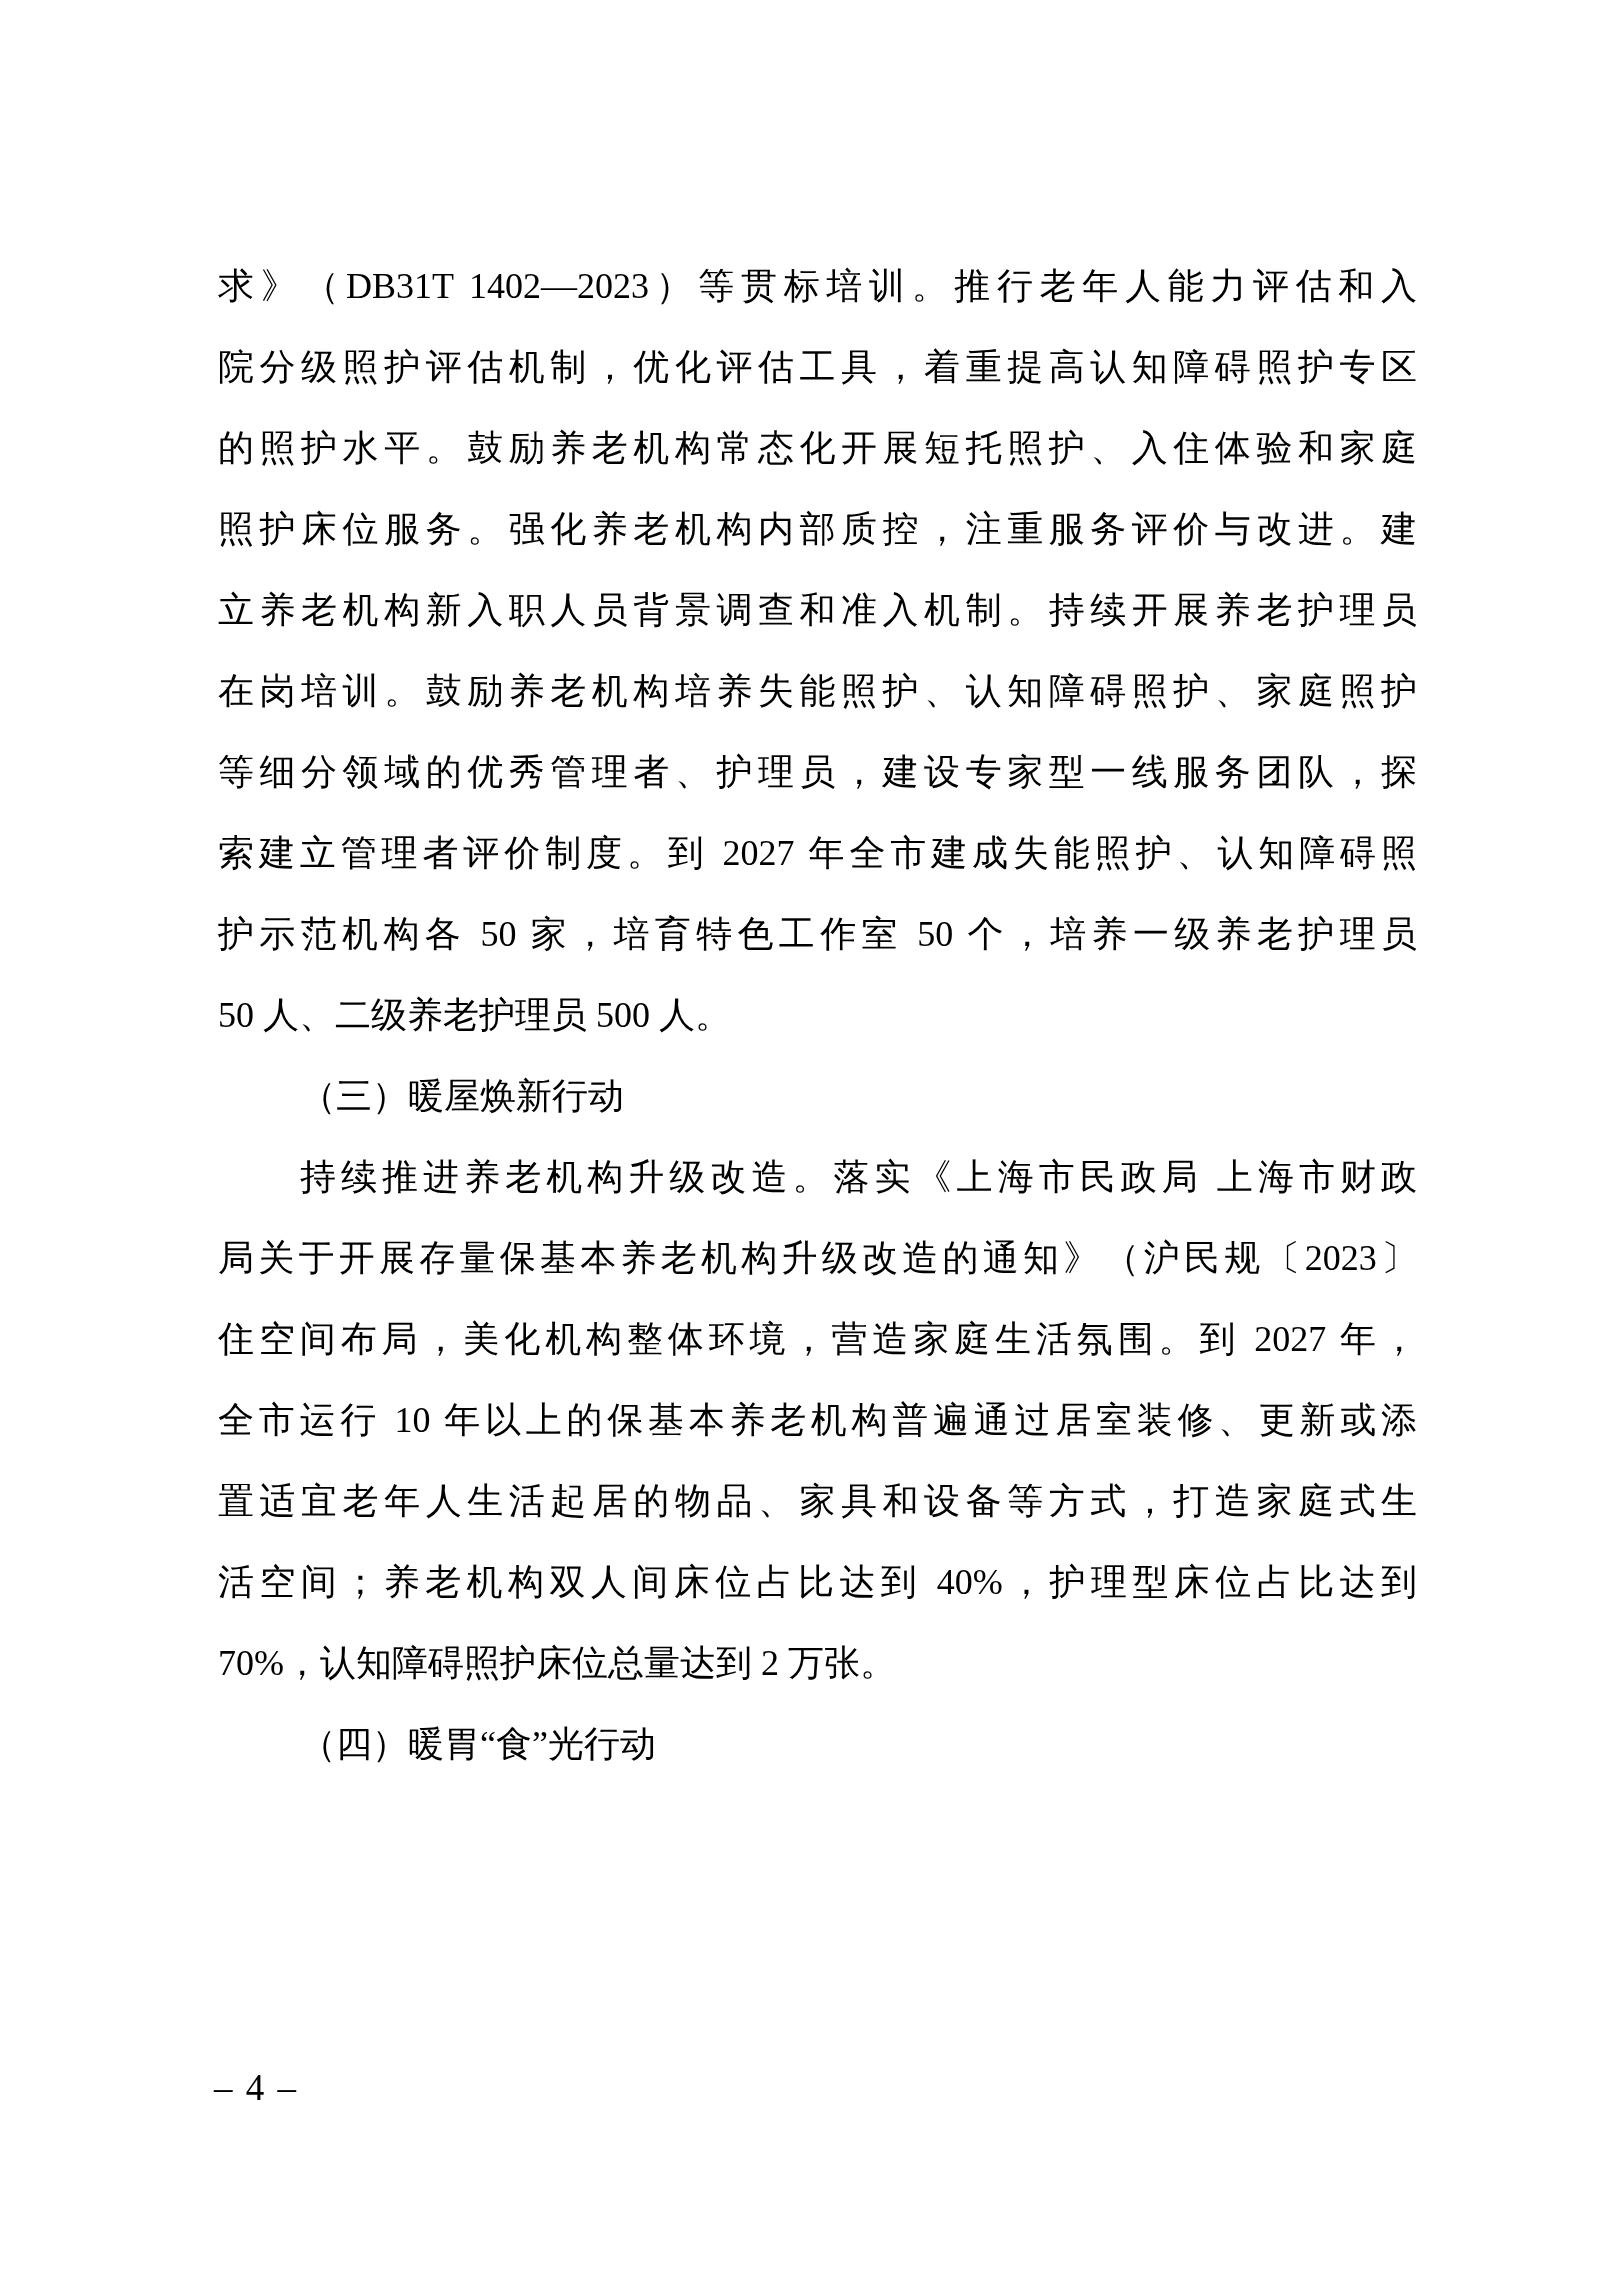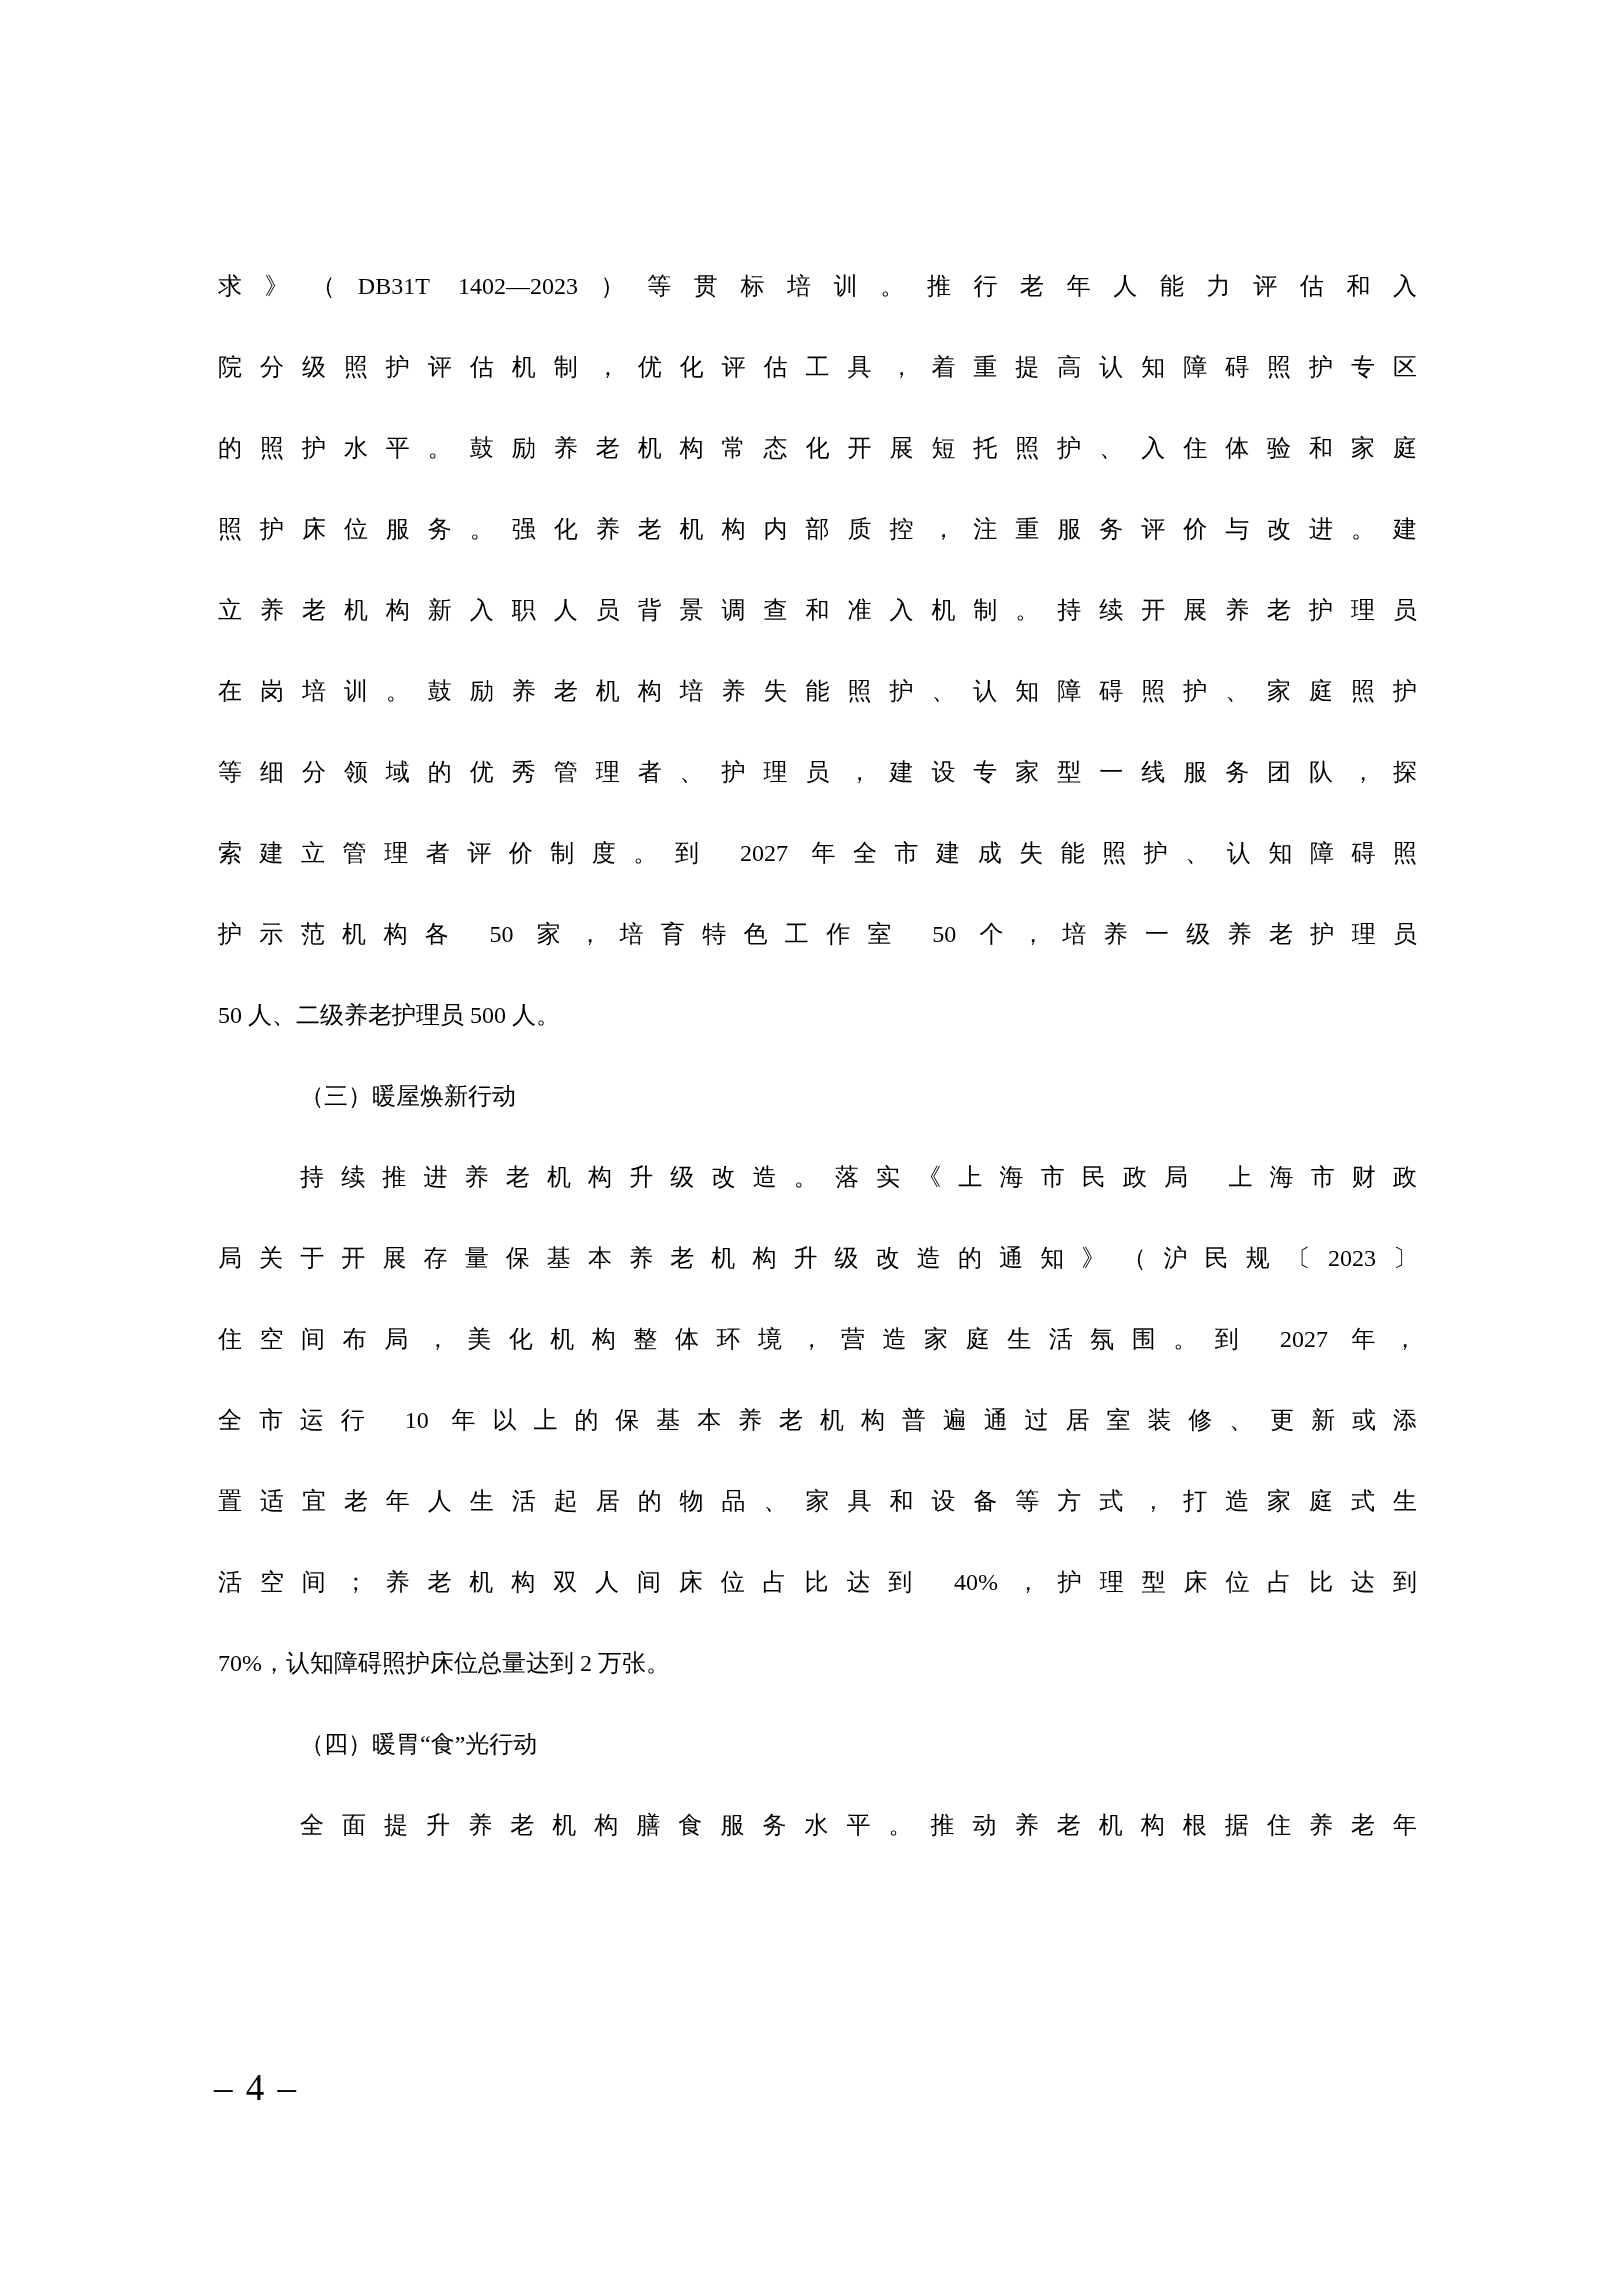--- a/index.html
+++ b/index.html
@@ -16,21 +16,21 @@
     font-family: "Liberation Serif", serif;
     overflow: hidden;
   }
   .content {
     position: absolute;
     left: 218px;
     top: 246px;
     width: 1199px;
   }
   .line {
-    font-size: 24px;
+    font-size: 36px;
     line-height: 81px;
     height: 81px;
     text-align: justify;
     text-align-last: justify;
     white-space: normal;
     overflow: hidden;
   }
   .line.end {
     text-align-last: left;
   }
@@ -73,19 +73,18 @@
     <div class="line indent">持续推进养老机构升级改造。落实《上海市民政局 上海市财政</div>
     <div class="line">局关于开展存量保基本养老机构升级改造的通知》（沪民规〔2023〕</div>
     <div class="line">住空间布局，美化机构整体环境，营造家庭生活氛围。到 2027 年，</div>
     <div class="line">全市运行 10 年以上的保基本养老机构普遍通过居室装修、更新或添</div>
     <div class="line">置适宜老年人生活起居的物品、家具和设备等方式，打造家庭式生</div>
     <div class="line">活空间；养老机构双人间床位占比达到 40%，护理型床位占比达到</div>
     <div class="line end">70%，认知障碍照护床位总量达到 2 万张。</div>
 
     <div class="line heading">（四）暖胃“食”光行动</div>
 
-    <div class="line indent">全面提升养老机构膳食服务水平。推动养老机构根据住养老年</div>
 
   </div>
 
   <div class="footer">– 4 –</div>
 </div>
 
 
 </body></html>

